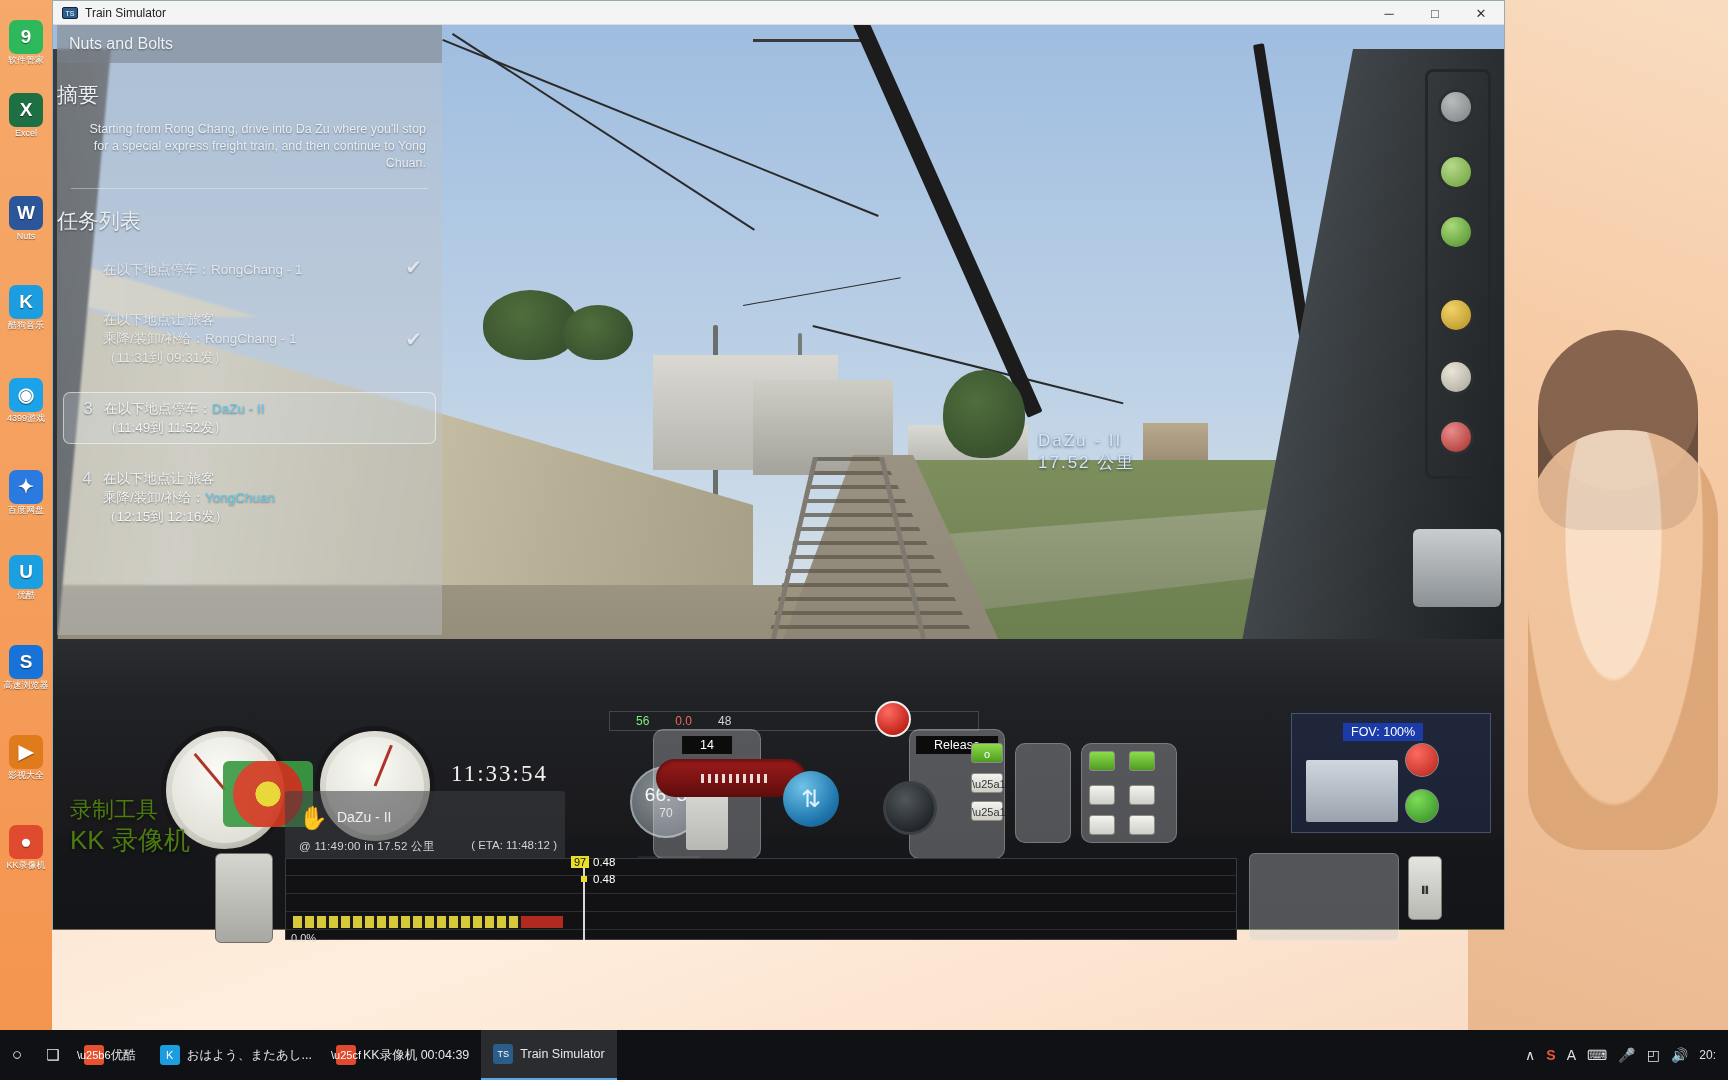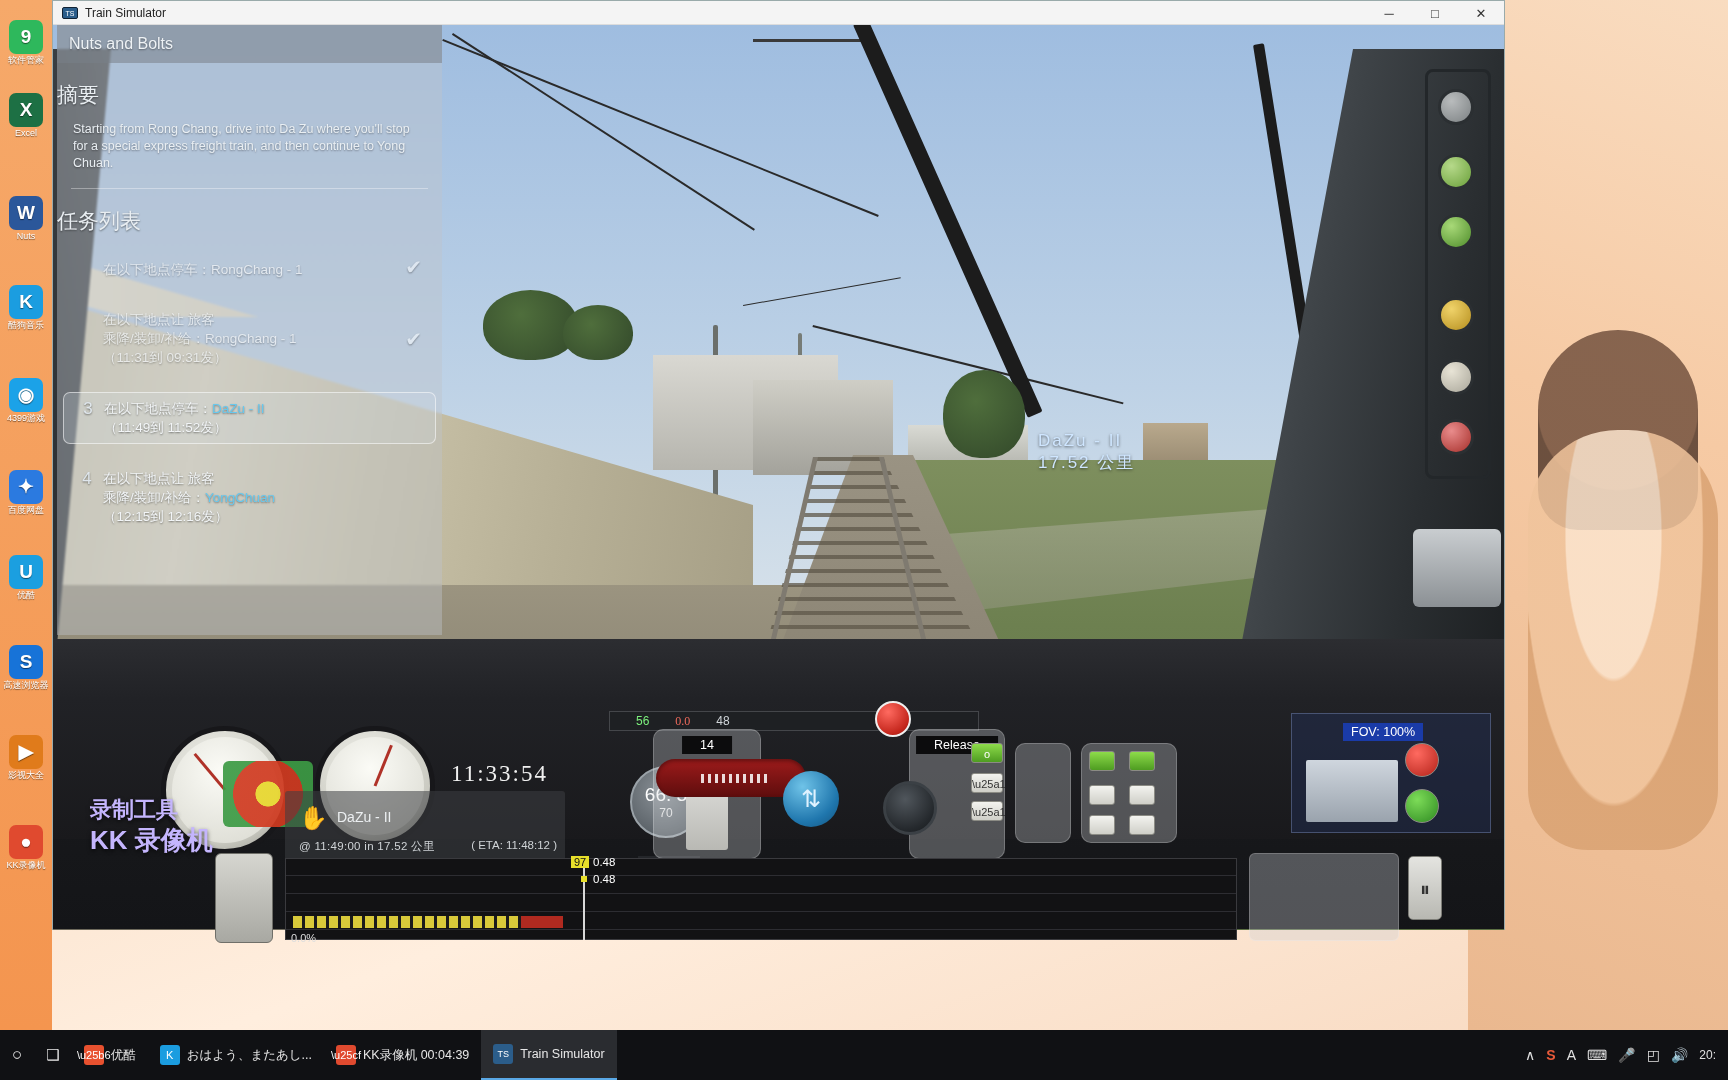--- a/index.html
+++ b/index.html
@@ -84,21 +84,21 @@
      letter-spacing:2px; text-shadow:0 1px 3px #0009; line-height:22px; }
 
   
   #briefing { position:absolute; left:4px; top:24px; width:385px; height:610px;
      background:rgba(190,196,202,0.42); backdrop-filter:blur(1px); color:#f2f5f7; }
   #brief-head { height:38px; background:rgba(120,128,136,.55); display:flex; align-items:center;
      padding-left:12px; font-size:16px; color:#eef2f5; text-shadow:0 1px 2px #0006; }
   .brief-h2 { text-align:left; font-size:21px; color:#e9eef2; margin:18px 0 12px;
      text-shadow:0 1px 2px #0007; }
   #brief-summary { font-size:12.5px; line-height:17px; color:#eaeff3; padding:0 16px;
-     text-shadow:0 1px 2px #0006; }
+     text-shadow:0 1px 2px #0006;text-align:right; }
   #brief-rule { height:1px; background:rgba(255,255,255,.35); margin:16px 14px 0; }
   .task { position:relative; display:flex; padding:6px 10px 6px 8px; margin:19px 6px;
      font-size:13.5px; line-height:19px; text-shadow:0 1px 2px #0007; }
   .task .num { width:32px; text-align:center; font-size:17px; color:#dfe6ec; flex:none; }
   .task .body { flex:1; }
   .task.done .num { visibility:hidden; }
   .task.active { border:1px solid rgba(255,255,255,.55); border-radius:7px;
      background:rgba(210,218,226,.22); }
   .tick { position:absolute; right:14px; top:4px; color:#e7eef5; font-size:20px; opacity:.8; }
   .loc { color:#67c8ee; }
@@ -372,21 +372,21 @@
   </div>
 
   <div id="speedo">
     <div class="big">66. 3</div>
     <div class="small">70</div>
   </div>
   <div id="amps">899 安</div>
 
   <div style="position:absolute;left:556px;top:710px;width:370px;height:20px;background:rgba(30,32,35,.9);border:1px solid #44464a;display:flex;align-items:center;gap:26px;padding-left:26px;">
     <span style="color:#7cf07c;font-size:12px;">56</span>
-    <span style="color:#ef6a5c;font-size:12px;font-family:Liberation Serif, serif;">0.0</span>
+    <span style="color:#ef6a5c;font-size:12px;">0.0</span>
     <span style="color:#cfd4d8;font-size:12px;">48</span>
   </div>
 
   <div class="ctrl-panel" style="left:600px;top:728px;width:108px;height:130px;">
     <div class="ctrl-label">14</div>
     <div class="lever-slot"></div>
   </div>
   <div id="brake-bar"></div>
 
   <div id="reverser-knob">⇅</div>
@@ -429,21 +429,21 @@
   <div id="grad-c">0.48</div>
   <div id="progress-blocks"></div>
   <div id="progress-red"></div>
   <div id="pct">0.0%</div>
   <div id="left-lever-box"></div>
   <div id="pause-btn">⏸</div>
 
   <div style="position:absolute;left:1196px;top:852px;width:150px;height:88px;background:rgba(205,209,213,.34);border:1px solid rgba(255,255,255,.2);border-radius:6px;"></div>
 </div>
 
-<div style="position:absolute;left:70px;top:795px;color:#c4b5fd;font-size:22px;font-weight:bold;text-shadow:0 2px 4px #000a;line-height:30px;margin-left:20px;">
+<div style="position:absolute;left:70px;top:795px;color:#4d7c0f;font-size:22px;font-weight:normal;text-shadow:0 2px 4px #000a;line-height:30px;">
   <div>录制工具</div>
   <div style="font-size:26px;">KK 录像机</div>
 </div>
 
 <div id="taskbar">
   <div class="tb-btn">
     <span style="font-size:17px">○</span>
   </div>
   <div class="tb-btn">
     <span style="font-size:15px">❑</span>

